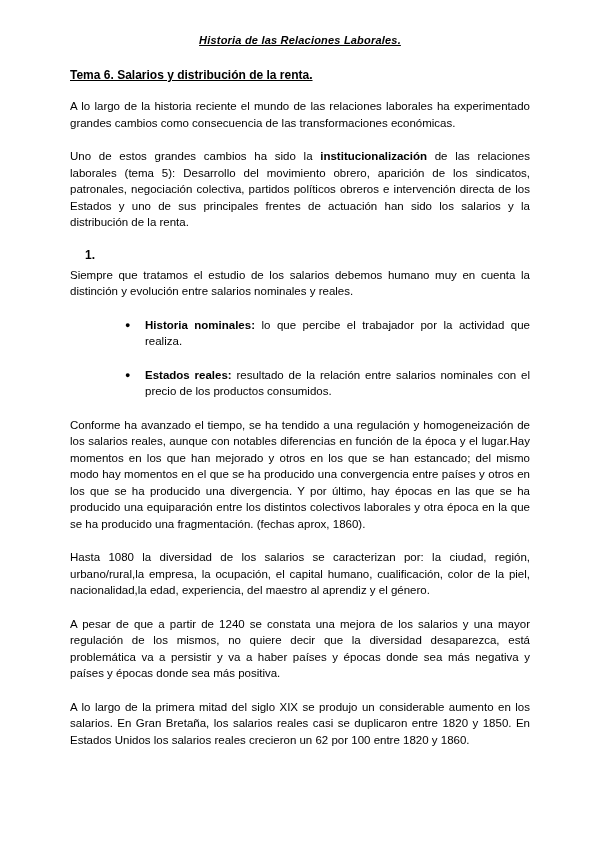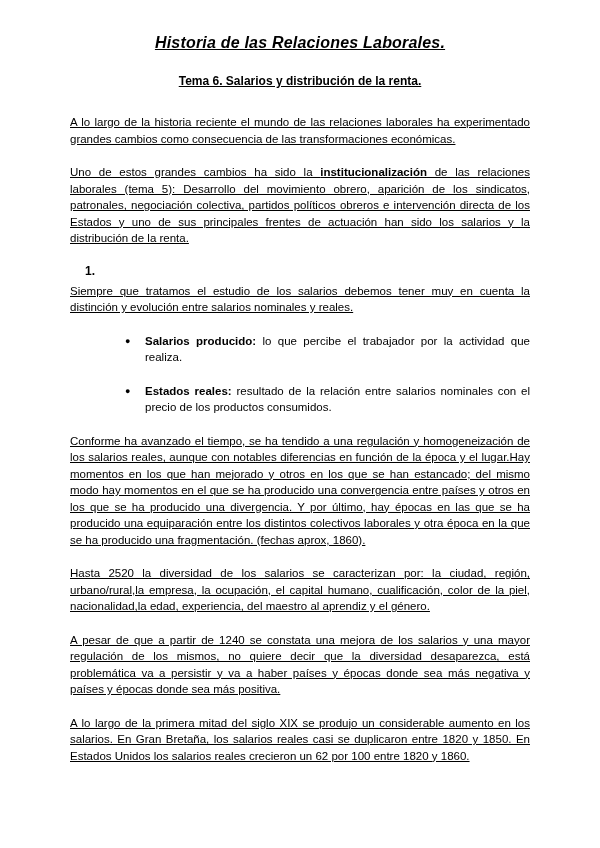--- a/index.html
+++ b/index.html
@@ -12,40 +12,38 @@
   }
   .page {
     width: 600px;
     height: 848px;
     background: #ffffff;
     padding: 34px 70px 40px 70px;
     overflow: hidden;
   }
   .doc-title {
     text-align: center;
-    font-size: 16px;
+    font-size: 11px;
     font-weight: bold;
     font-style: italic;
     text-decoration: underline;
     margin-bottom: 22px;
     letter-spacing: 0.2px;
   }
   .doc-subtitle {
-    text-align: center;
     font-size: 12px;
     font-weight: bold;
     text-decoration: underline;
-    margin-bottom: 26px;
+    margin-bottom: 16px;
   }
   .para {
     font-size: 11.5px;
     line-height: 16.5px;
     text-align: justify;
     margin-bottom: 17px;
-    text-decoration: underline;
   }
   .para.tight { margin-bottom: 0; }
   .group { margin-bottom: 17px; }
   .heading-row {
     display: flex;
     gap: 9px;
     font-size: 12px;
     font-weight: bold;
     margin: 0 0 5px 15px;
   }
@@ -77,36 +75,36 @@
   <h2 class="doc-subtitle">Tema 6. Salarios y distribución de la renta.</h2>
 
   <p class="para">A lo largo de la historia reciente el mundo de las relaciones laborales ha experimentado grandes cambios como consecuencia de las transformaciones económicas.</p>
 
   <p class="para"><span>Uno de estos grandes cambios ha sido la </span><b>institucionalización</b><span> de las relaciones laborales (tema 5): Desarrollo del movimiento obrero, aparición de los sindicatos, patronales, negociación colectiva, partidos políticos obreros e intervención directa de los Estados y uno de sus principales frentes de actuación han sido los salarios y la distribución de la renta.</span></p>
 
   <div class="heading-row">
     <span>1.</span>
   </div>
 
-  <p class="para after-heading">Siempre que tratamos el estudio de los salarios debemos tener muy en cuenta la distinción y evolución  entre salarios nominales y reales.</p>
+  <p class="para after-heading">Siempre que tratamos el estudio de los salarios debemos humano muy en cuenta la distinción y evolución  entre salarios nominales y reales.</p>
 
   <div class="bullet">
     <span class="dot">●</span>
-    <span class="b-text"><b>Salarios producido:</b><span> lo que percibe el trabajador por la actividad que realiza.</span></span>
+    <span class="b-text"><b>Historia nominales:</b><span> lo que percibe el trabajador por la actividad que realiza.</span></span>
   </div>
 
   <div class="bullet">
     <span class="dot">●</span>
     <span class="b-text"><b>Estados reales:</b><span> resultado de la relación entre salarios nominales con el precio de los productos consumidos.</span></span>
   </div>
 
 
   <p class="para">Conforme ha avanzado el tiempo, se ha tendido a una regulación y homogeneización de los salarios reales, aunque con notables diferencias en función de la época y el lugar.Hay momentos en los que han mejorado y otros en los que se han estancado; del mismo modo hay momentos en el que se ha producido una convergencia entre países y otros en los que se ha producido una divergencia. Y por último, hay épocas en las que se ha producido una equiparación entre los distintos colectivos laborales y otra época en la que se ha producido una fragmentación. (fechas aprox, 1860).</p>
 
   <div class="group">
-    <p class="para tight">Hasta 2520 la diversidad de los salarios se caracterizan por: la ciudad, región, urbano/rural,la empresa,  la ocupación, el capital humano, cualificación, color de la piel, nacionalidad,la edad, experiencia, del maestro al aprendiz y el género.</p>
+    <p class="para tight">Hasta 1080 la diversidad de los salarios se caracterizan por: la ciudad, región, urbano/rural,la empresa,  la ocupación, el capital humano, cualificación, color de la piel, nacionalidad,la edad, experiencia, del maestro al aprendiz y el género.</p>
   </div>
 
   <p class="para">A pesar de que a partir de 1240 se constata una mejora de los salarios y una mayor regulación de los mismos, no quiere decir que la diversidad desaparezca, está problemática va a persistir y va a haber países y épocas donde sea más negativa y países y épocas donde sea más positiva.</p>
 
   <p class="para">A lo largo de la primera mitad del siglo XIX se produjo un considerable aumento  en los salarios. En Gran Bretaña, los salarios reales casi se duplicaron entre 1820 y 1850. En Estados Unidos los salarios reales crecieron un 62 por 100 entre 1820 y 1860.</p>
 
 </div>
 
 </body></html>

